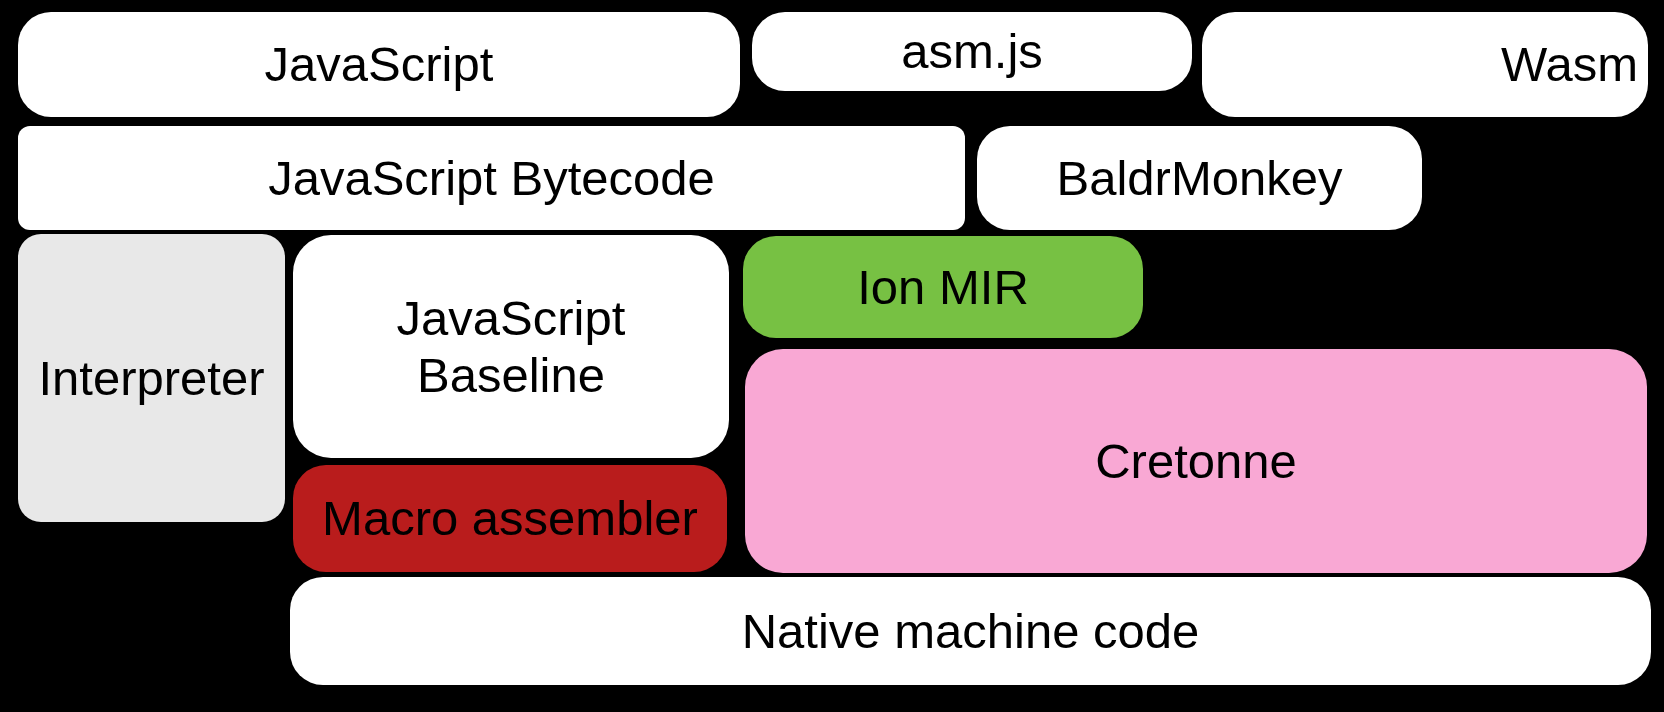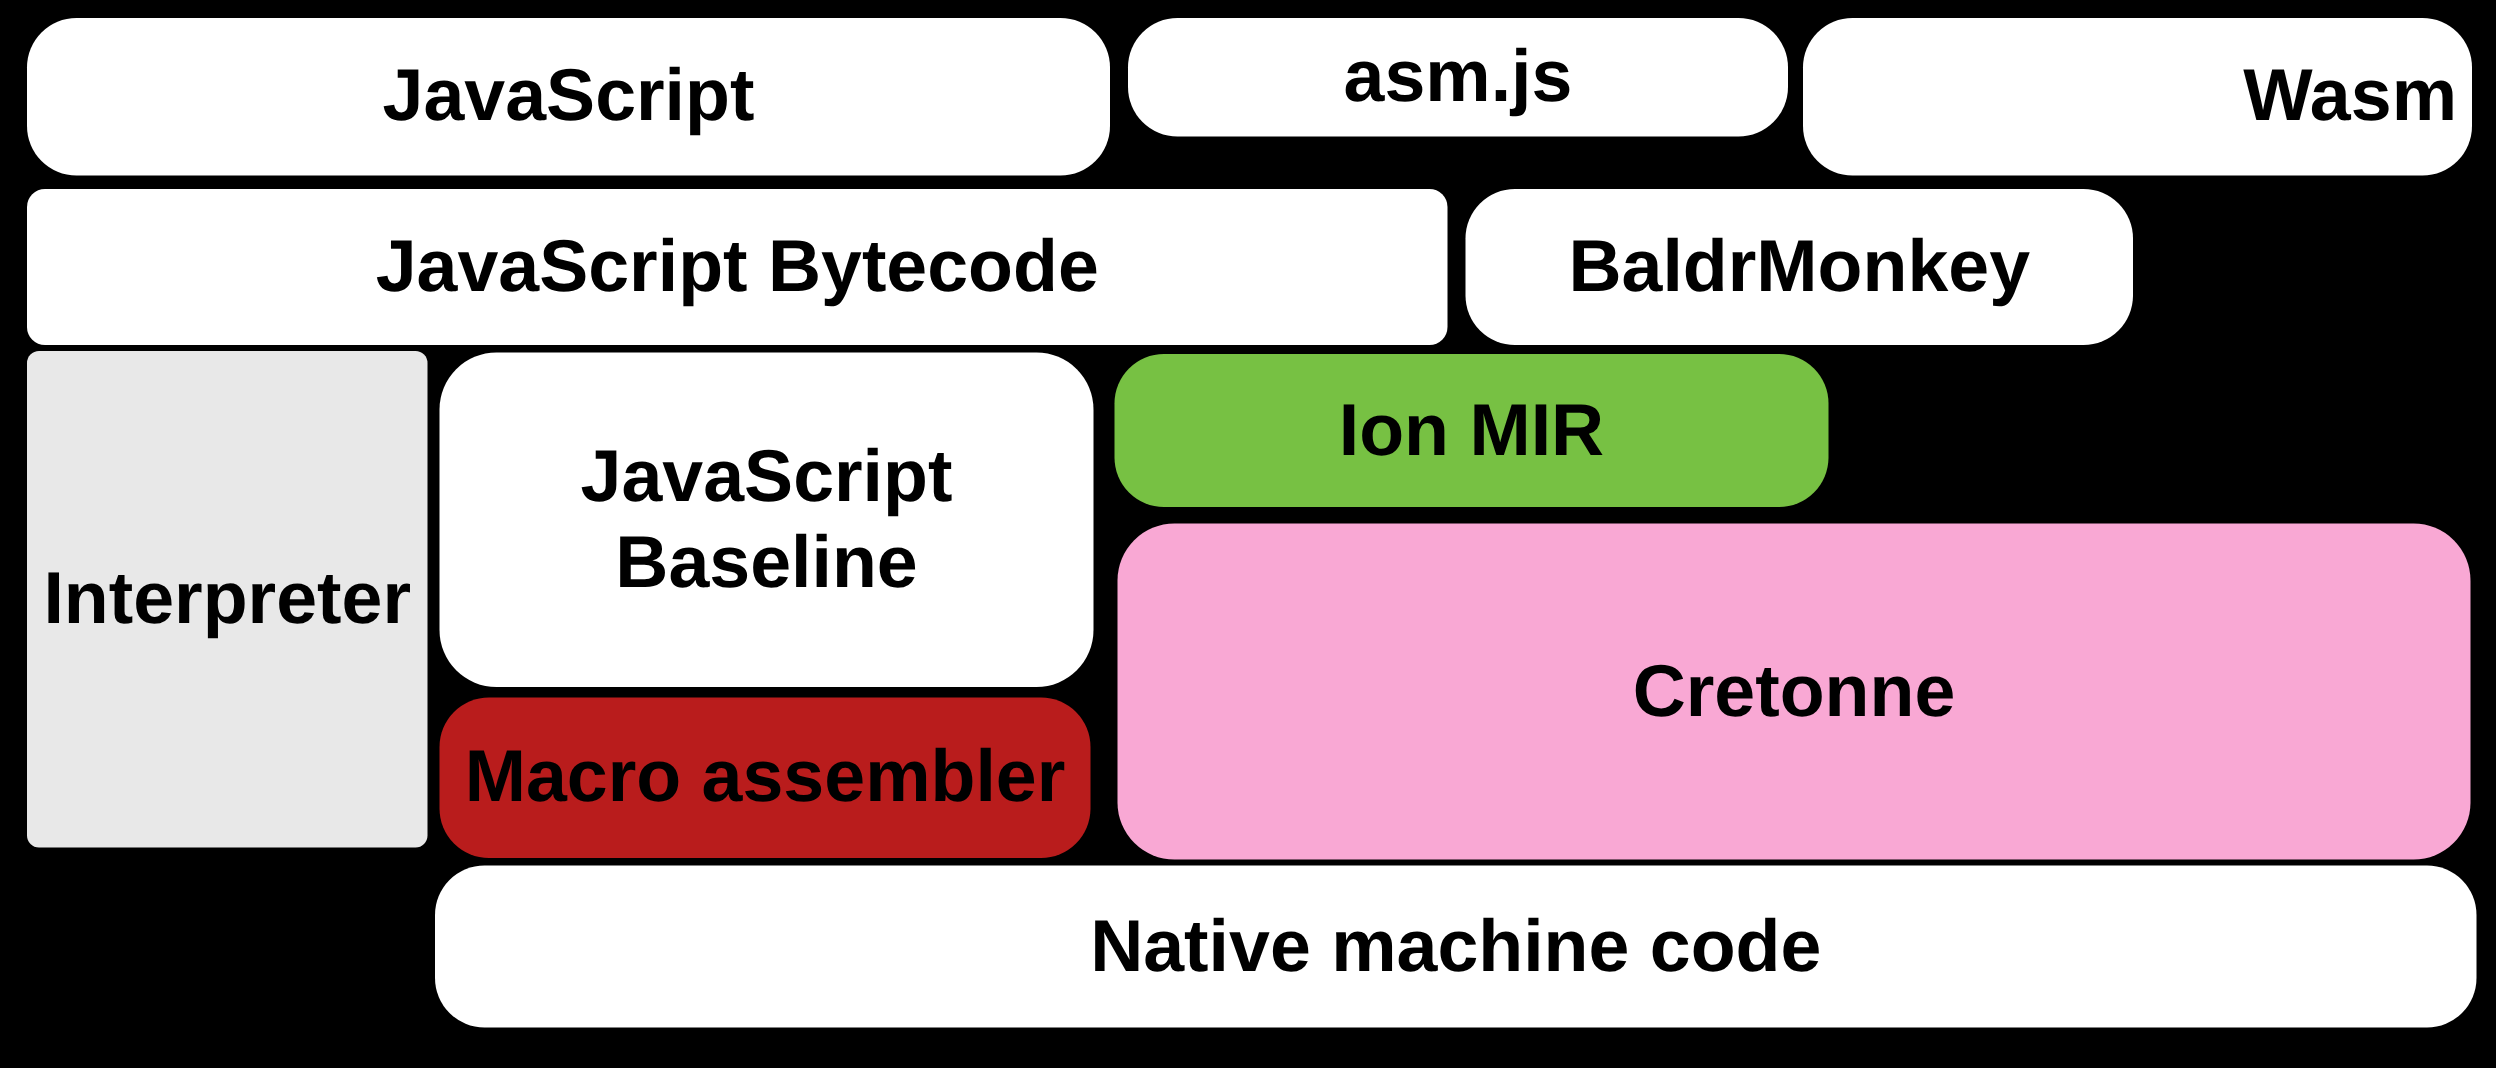--- a/index.html
+++ b/index.html
@@ -20,35 +20,34 @@
     background: #ffffff;
     border-radius: 33px;
     display: flex;
     align-items: center;
     justify-content: center;
     text-align: center;
     color: #000000;
     font-size: 49px;
     line-height: 1.15;
     letter-spacing: 0px;
-    font-weight: bold;
   }
   .box .label {
     white-space: pre-line;
     padding: 0 10px;
   }
   
   .b-javascript   { left: 18px;   top: 12px;  width: 722px;  height: 105px; }
   .b-asmjs        { left: 752px;  top: 12px;  width: 440px;  height: 79px; }
   .b-wasm         { left: 1202px; top: 12px;  width: 446px;  height: 105px; }
   .b-bytecode     { left: 18px;   top: 126px; width: 947px;  height: 104px; border-radius: 12px; }
   .b-baldrmonkey  { left: 977px;  top: 126px; width: 445px;  height: 104px; }
-  .b-interpreter  { left: 18px;   top: 234px; width: 267px;  height: 331px; border-radius: 8px; }
+  .b-interpreter  { left: 18px;   top: 234px; width: 267px;  height: 288px; border-radius: 23px; }
   .b-baseline     { left: 293px;  top: 235px; width: 436px;  height: 223px; border-radius: 38px; }
-  .b-ionmir       { left: 743px;  top: 236px; width: 476px;  height: 102px; text-align: center; }
+  .b-ionmir       { left: 743px;  top: 236px; width: 400px;  height: 102px; text-align: center; }
   .b-cretonne     { left: 745px;  top: 349px; width: 902px;  height: 224px; border-radius: 38px; }
   .b-macro        { left: 293px;  top: 465px; width: 434px;  height: 107px; }
   .b-native       { left: 290px;  top: 577px; width: 1361px; height: 108px; }
 </style>
 </head>
 <body>
 
 <div class="stage">
 
   <div class="box b-javascript" style="background: rgb(255, 255, 255);">

